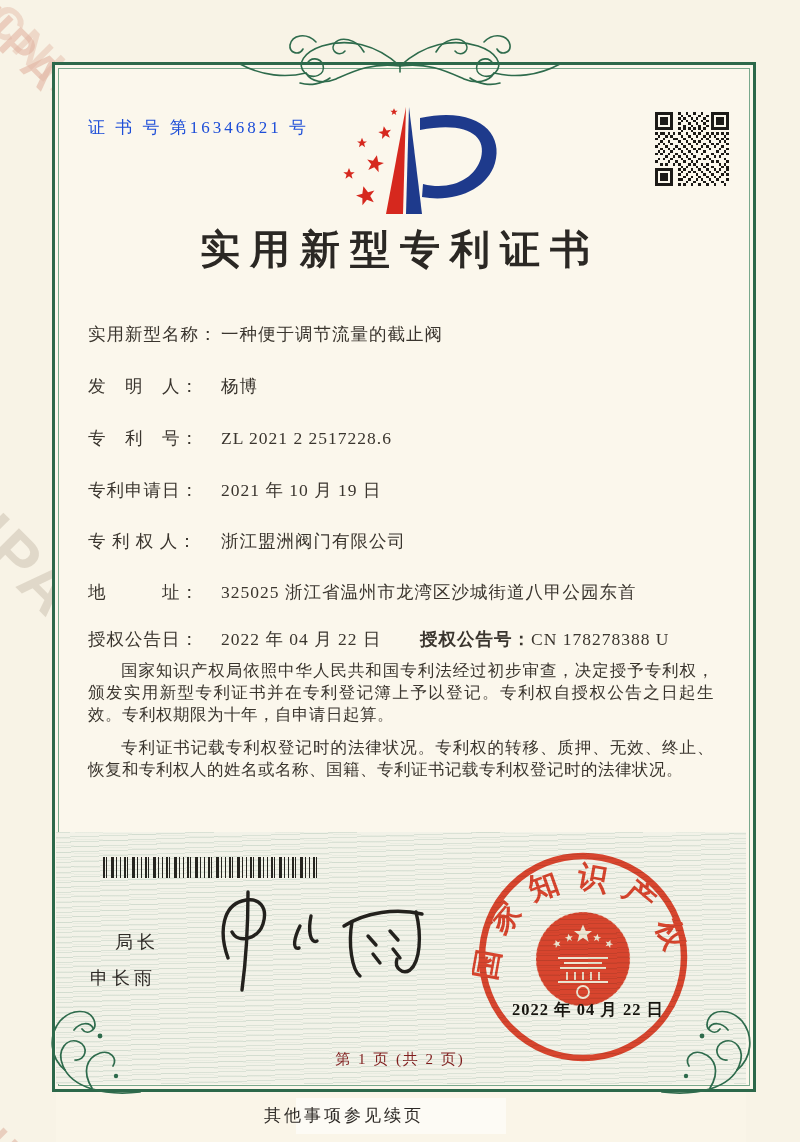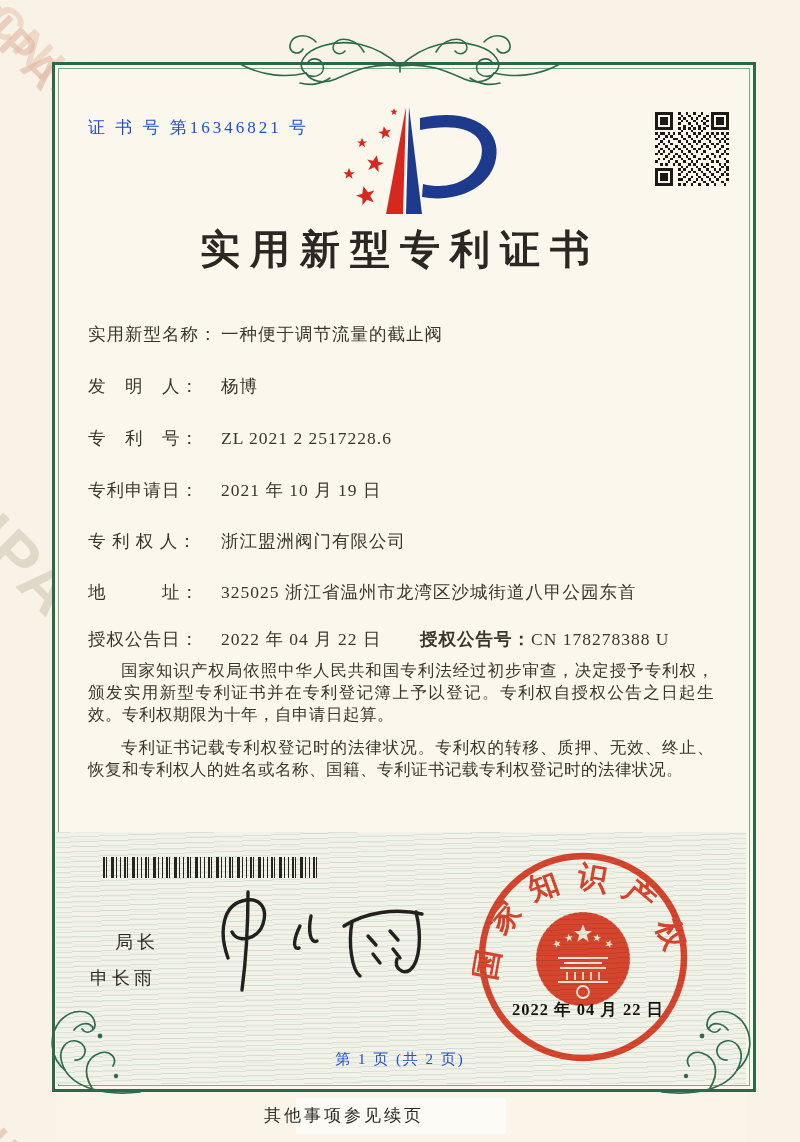--- a/index.html
+++ b/index.html
@@ -70,21 +70,21 @@
   
   .sig-title{left:90px;top:930px;font-size:18px;letter-spacing:4px;color:#2e2a26;margin-left:25px;}
   .sig-name{left:90px;top:966px;font-size:18px;letter-spacing:4px;color:#2e2a26;}
   .sig-script{left:208px;top:886px;width:240px;height:120px;}
   .seal{left:472px;top:846px;width:222px;height:222px;opacity:.93;mix-blend-mode:multiply;}
   .seal-date{
     left:498px;top:999px;width:180px;text-align:center;
     font-size:16.5px;font-weight:bold;color:#17150f;letter-spacing:1px;white-space:nowrap;
   }
   
-  .page-info{left:0;top:1050px;width:800px;text-align:center;font-size:15px;letter-spacing:2px;color:#1d4ed8;}
+  .page-info{left:0;top:1050px;width:800px;text-align:center;font-size:15px;letter-spacing:2px;color:#7f1d1d;}
   .cont-box{left:296px;top:1098px;width:210px;height:36px;background:rgba(255,255,255,.55);}
   .cont-note{left:0;top:1104px;width:688px;text-align:center;font-size:17px;letter-spacing:3px;color:#2e2a26;}
   .orn{color:#2e6b4c;}
 </style>
 </head>
 <body>
 
 <span class="wm wm1">CNIPA</span>
 <span class="wm wm2">CNIPA</span>
 <span class="wm wm3">CNIPA</span>

